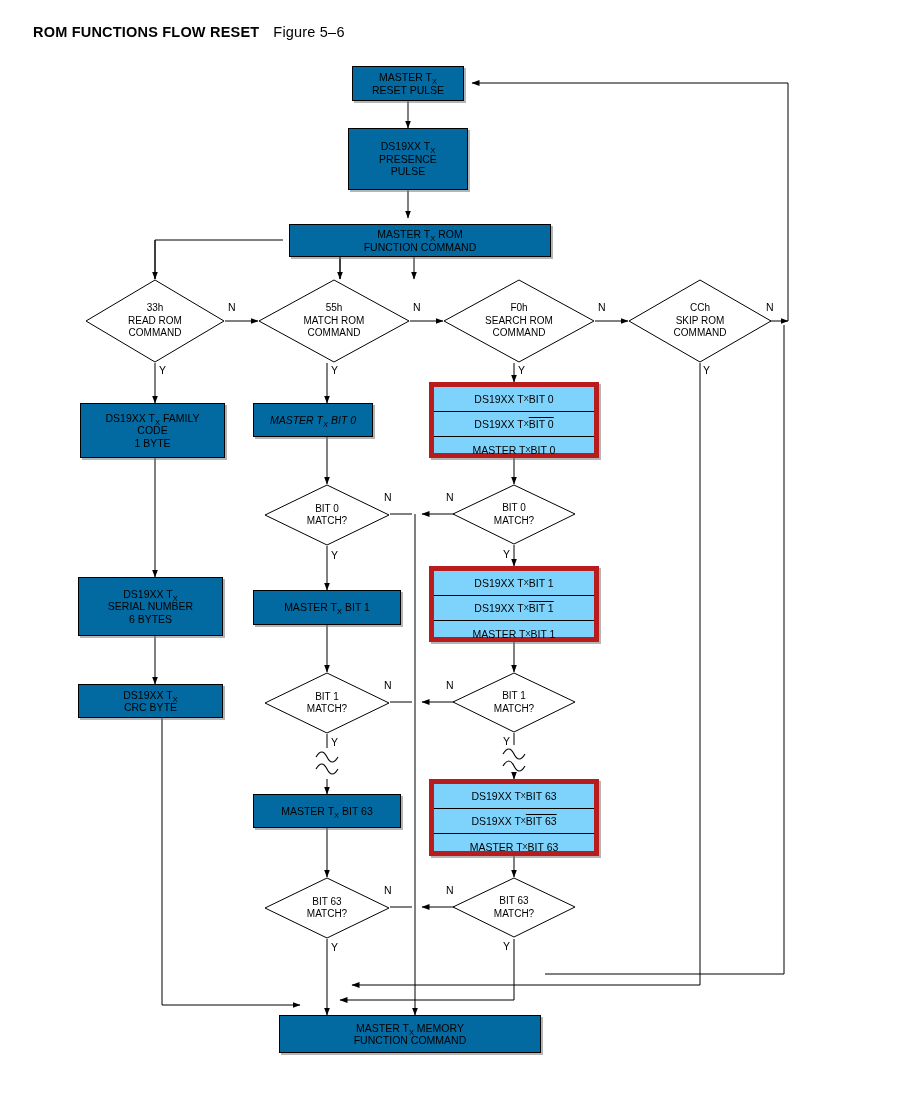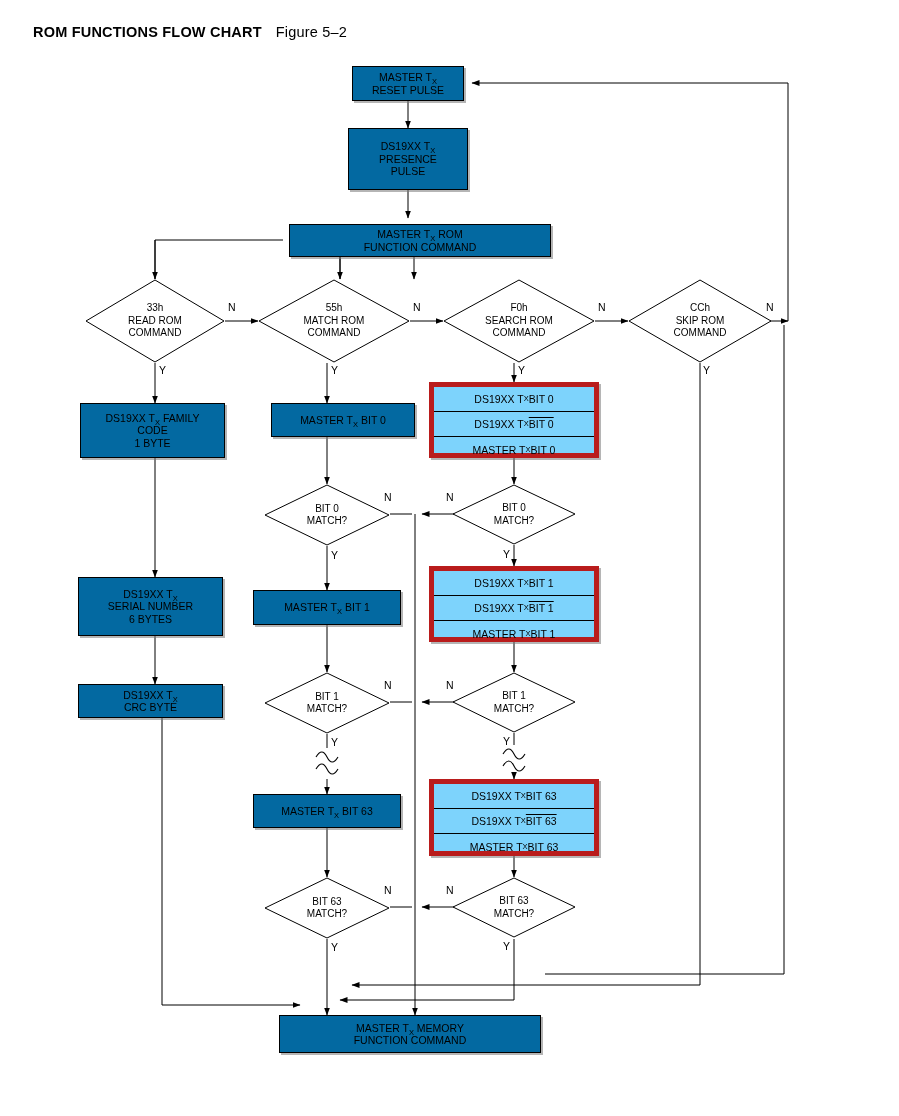--- a/index.html
+++ b/index.html
@@ -80,21 +80,21 @@
   }
   sub{font-size:7.5px;line-height:0;}
   .ovl{ text-decoration:overline; }
 </style>
 </head>
 <body>
 
 <div id="canvas">
 
   <div class="title">
-    <span>ROM FUNCTIONS FLOW CHART</span><span class="fig">Figure 5–2</span>
+    <span>ROM FUNCTIONS FLOW RESET</span><span class="fig">Figure 5–6</span>
   </div>
 
   <svg class="lines" viewBox="0 0 899 1116">
     <defs>
       <marker id="ah" markerWidth="9" markerHeight="9" refX="7.5" refY="3" orient="auto">
         <path d="M0,0 L8,3 L0,6 z" fill="#000"></path>
       </marker>
     </defs>
     <g stroke="#000" stroke-width="1" fill="none">
 
@@ -237,21 +237,21 @@
   </div>
 
   <div class="node box" style="left:78px;top:577px;width:145px;height:59px;">
     <span>DS19XX T<sub>X</sub><br>SERIAL NUMBER<br>6 BYTES</span>
   </div>
 
   <div class="node box" style="left:78px;top:684px;width:145px;height:34px;">
     <span>DS19XX T<sub>X</sub><br>CRC BYTE</span>
   </div>
 
-  <div class="node box" style="left:271px;top:403px;width:144px;height:34px;">
+  <div class="node box" style="left:253px;top:403px;width:120px;height:34px;font-style:italic;">
     <span>MASTER T<sub>X</sub> BIT 0</span>
   </div>
 
   <div class="diamond" style="left:264px;top:484px;width:126px;height:62px;">
     <svg class="dshape" viewBox="0 0 126 62" preserveAspectRatio="none">
       <polygon points="63,1 125,31 63,61 1,31" fill="#fff" stroke="#000" stroke-width="1"></polygon>
     </svg>
     <div class="dlabel">BIT 0<br>MATCH?</div>
   </div>
   <div class="lbl" style="left:384px;top:492px;">N</div>

